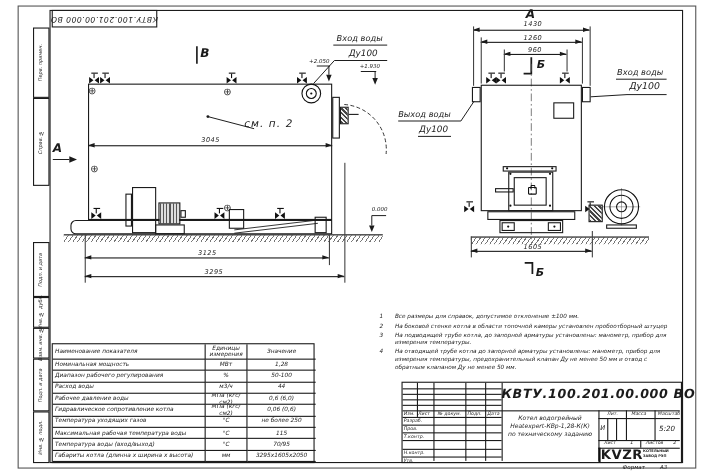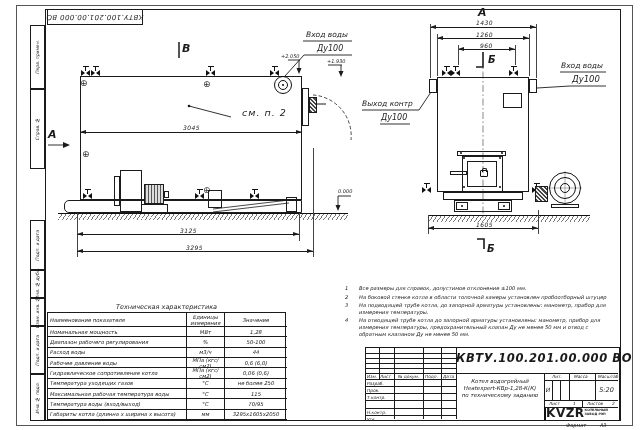--- a/index.html
+++ b/index.html
@@ -166,21 +166,21 @@
   <span class="cross" style="left:82px;top:150px">⊕</span>
   <span class="cross" style="left:203px;top:186px">⊕</span>
 
   <div class="flange2" style="left:274px;top:76px"></div>
   <div class="lbl" style="left:306px;top:30px;font-size:7.5px">Вход воды</div>
   <div class="lbl" style="left:317px;top:44px;font-size:8px">Ду100</div>
   <div class="elev" style="left:281px;top:53px">+2.050</div>
   <div class="elev" style="left:327px;top:58px">+1.930</div>
   <div class="elev" style="left:338px;top:188px">0.000</div>
 
-  <div class="lbl" style="left:242px;top:107px;font-size:9.5px;letter-spacing:1px">см. п. 2</div>
+  <div class="lbl" style="left:222px;top:107px;font-size:9.5px;letter-spacing:1px">см. п. 2</div>
 
   <div class="dim" style="left:80px;top:132px;width:222px"></div>
   <div class="dl" style="left:183px;top:124px">3045</div>
 
   <div class="a b" style="left:302px;top:88px;width:7px;height:38px"></div>
   <div class="a b hatchdark" style="left:309px;top:97px;width:8px;height:16px"></div>
 
   <div class="a" style="left:64px;top:200px;width:238px;height:13px;border:1.2px solid #1b1b1b;border-radius:5px 0 0 5px;box-sizing:border-box"></div>
   <div class="a b" style="left:120px;top:170px;width:22px;height:42px"></div>
   <div class="a b" style="left:114px;top:176px;width:6px;height:30px"></div>
@@ -238,21 +238,21 @@
   <span class="valve" style="left:509px;top:66px">
       <i class="vl"></i>
       <i class="vr"></i>
     </span>
 
   <div class="a b2" style="left:437px;top:77px;width:92px;height:115px"></div>
   <div class="a b" style="left:429px;top:79px;width:8px;height:14px"></div>
   <div class="a b" style="left:529px;top:79px;width:8px;height:14px"></div>
   <div class="a b" style="left:503px;top:93px;width:19px;height:15px"></div>
 
-  <div class="lbl" style="left:362px;top:99px;font-size:7.5px">Выход контр</div>
+  <div class="lbl" style="left:362px;top:99px;font-size:7.5px">Выход воды</div>
   <div class="lbl" style="left:381px;top:113px;font-size:8px">Ду100</div>
   <div class="lbl" style="left:561px;top:61px;font-size:7.5px">Вход воды</div>
   <div class="lbl" style="left:572px;top:74px;font-size:8.5px">Ду100</div>
 
   <div class="a b" style="left:457px;top:151px;width:49px;height:5px"></div>
   <span class="dot" style="left:460px;top:152px"></span>
   <span class="dot" style="left:501px;top:152px"></span>
   <div class="a b2" style="left:462px;top:156px;width:41px;height:36px"></div>
   <div class="a b" style="left:467px;top:161px;width:30px;height:26px"></div>
   <div class="a b" style="left:450px;top:171px;width:17px;height:4px"></div>
@@ -299,21 +299,20 @@
     <div class="note-row">
       <span class="note-num">3</span>
       <span class="note-text">На подводящей трубе котла, до запорной арматуры установлены: манометр, прибор для измерения температуры.</span>
     </div>
     <div class="note-row">
       <span class="note-num">4</span>
       <span class="note-text">На отводящей трубе котла до запорной арматуры установлены: манометр, прибор для измерения температуры, предохранительный клапан Ду не менее 50 мм и отвод с обратным клапаном Ду не менее 50 мм.</span>
     </div>
   </div>
 
-  <div class="a it" style="left:47px;top:303px;width:239px;text-align:center;font-size:6.5px">Техническая характеристика</div>
   <div class="spec">
     <div>Наименование показателя</div>
     <div class="ctr">Единицы измерения</div>
     <div class="ctr">Значение</div>
     <div>Номинальная мощность</div>
     <div class="ctr">МВт</div>
     <div class="ctr">1,28</div>
     <div>Диапазон рабочего регулирования</div>
     <div class="ctr">%</div>
     <div class="ctr">50-100</div>

